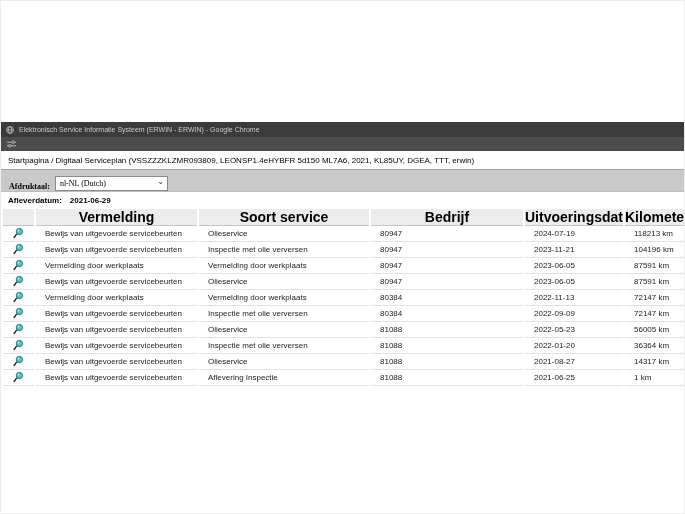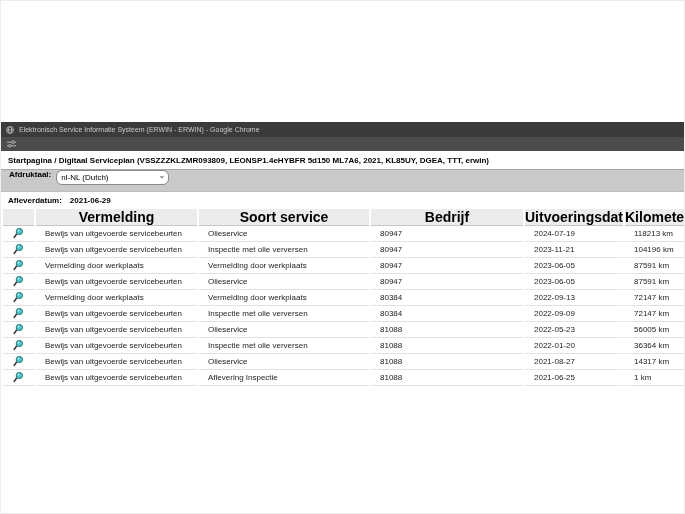--- a/index.html
+++ b/index.html
@@ -20,28 +20,28 @@
     padding:0 6px;gap:6px;
   }
   .urlbar .url{font-size:7.5px;white-space:nowrap;}
   .urlbar .domain{color:#f0f0f0;font-weight:bold;}
   .urlbar .path{color:#a9a9a9;}
   
   .breadcrumb-row{
     height:18px;background:#fff;border-bottom:1px solid #a6a6a6;
     display:flex;align-items:center;padding:0 7px;
   }
-  .breadcrumb-row span{font-size:8px;font-weight:bold;white-space:nowrap;}
+  .breadcrumb-row span{font-size:8px;font-weight:normal;white-space:nowrap;}
   .lang-strip{
     height:21px;background:#c9c9c9;border-bottom:1px solid #bdbdbd;
-    display:flex;align-items:flex-start;padding:0 8px;gap:5px;
+    display:flex;align-items:flex-end;padding:0 8px;gap:5px;font-family:Liberation Serif, serif;
   }
   .lang-strip label{font-size:8px;font-weight:bold;}
   .select{
-    width:104px;height:13px;background:#fff;border:1px solid #8a8a8a;border-radius:6px;
+    width:104px;height:13px;background:#fff;border:1px solid #8a8a8a;border-radius:0;
     display:flex;align-items:center;justify-content:space-between;
     padding:0 3px 0 4px;font-size:8px;cursor:default;
   }
   .select .chev{font-size:8px;color:#333;line-height:5px;transform:translateY(-2px);}
   .delivery-row{
     height:16px;background:#fff;display:flex;align-items:center;padding:0 7px;gap:8px;
   }
   .delivery-row span{font-size:8px;font-weight:bold;}
   
   table{
@@ -168,21 +168,21 @@
           </tr>
           <tr>
             <td class="c0"><span class="mag-btn"><svg width="11" height="12" viewBox="0 0 11 12">
                   <line x1="3.4" y1="7.4" x2="1.2" y2="10.4" stroke="#2b2b2b" stroke-width="1.6" stroke-linecap="round"></line>
                   <circle cx="6.4" cy="4.5" r="3.1" fill="#52c6c9" stroke="#1f6f74" stroke-width="1"></circle>
                   <circle cx="5.5" cy="3.6" r="0.9" fill="#cdf1f2"></circle>
                 </svg></span></td>
             <td class="c1">Vermelding door werkplaats</td>
             <td class="c2">Vermelding door werkplaats</td>
             <td class="c3">80384</td>
-            <td class="c4">2022-09-13</td>
+            <td class="c4">2022-11-13</td>
             <td class="c5">72147 km</td>
           </tr>
           <tr>
             <td class="c0"><span class="mag-btn"><svg width="11" height="12" viewBox="0 0 11 12">
                   <line x1="3.4" y1="7.4" x2="1.2" y2="10.4" stroke="#2b2b2b" stroke-width="1.6" stroke-linecap="round"></line>
                   <circle cx="6.4" cy="4.5" r="3.1" fill="#52c6c9" stroke="#1f6f74" stroke-width="1"></circle>
                   <circle cx="5.5" cy="3.6" r="0.9" fill="#cdf1f2"></circle>
                 </svg></span></td>
             <td class="c1">Bewijs van uitgevoerde servicebeurten</td>
             <td class="c2">Inspectie met olie verversen</td>

